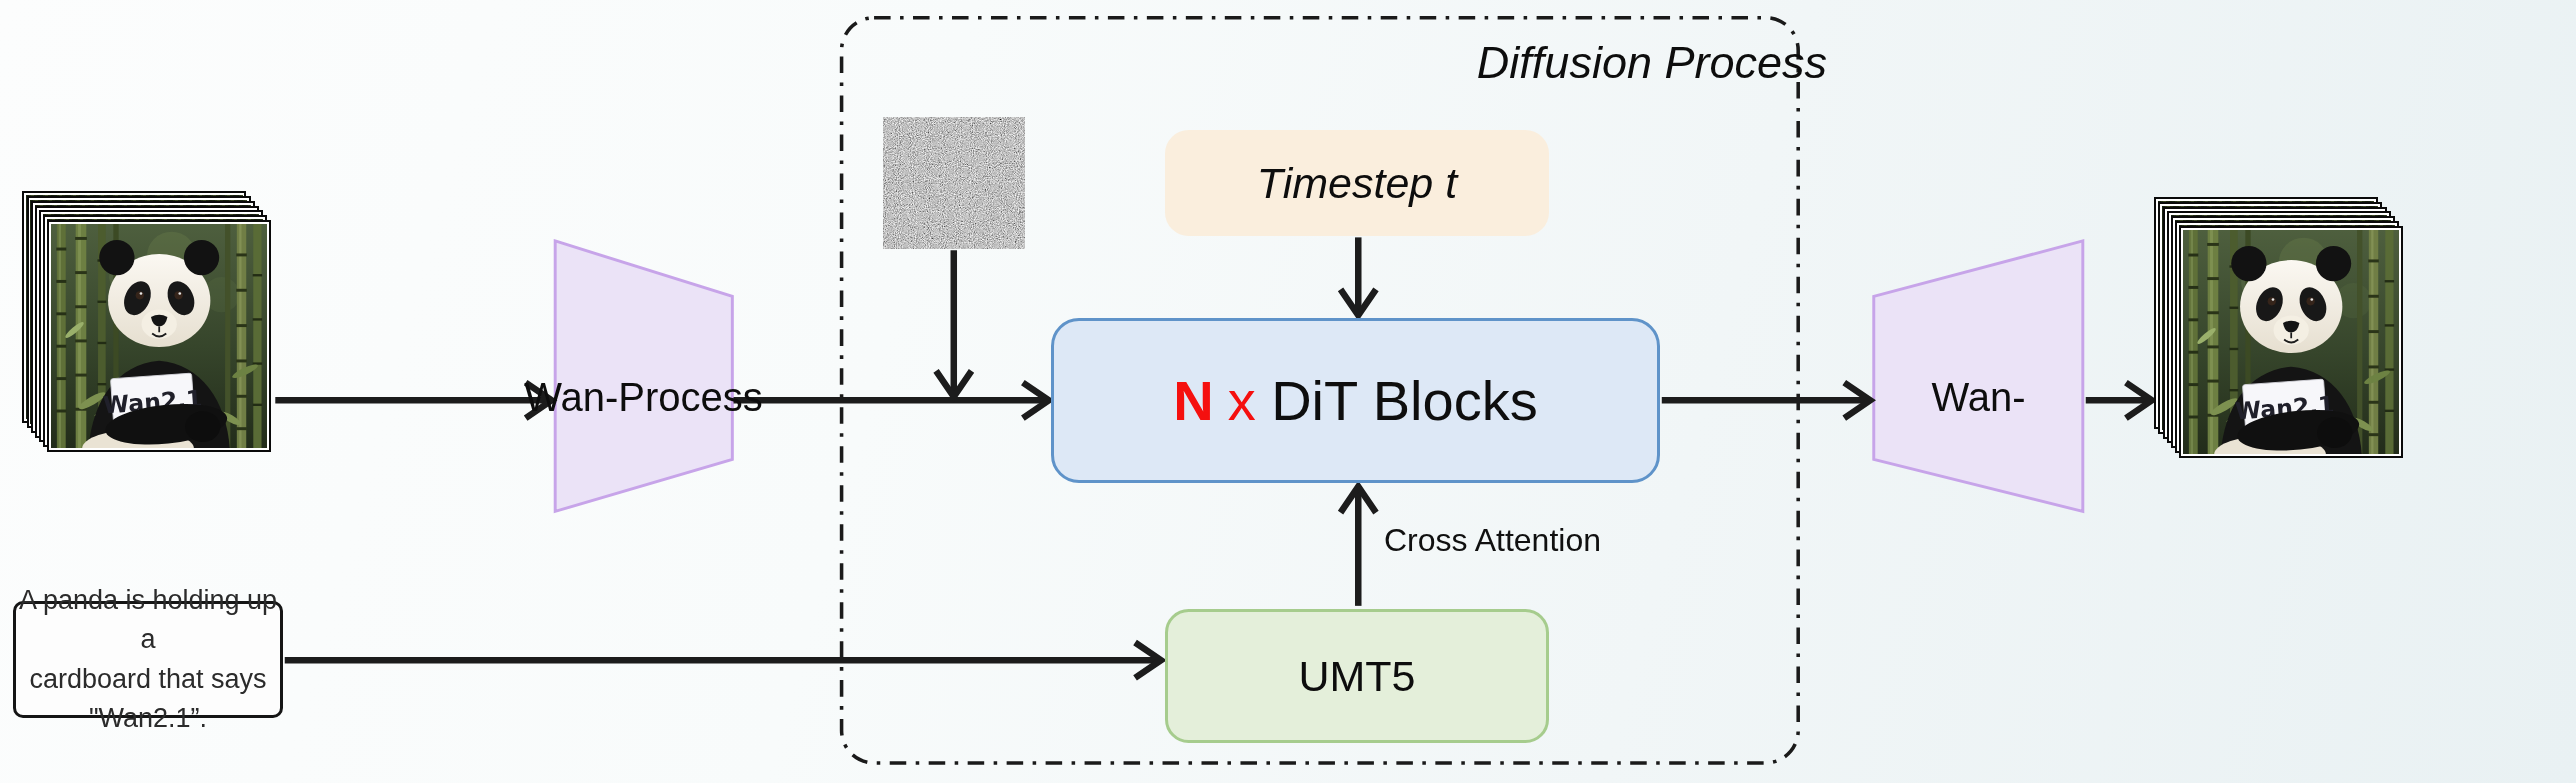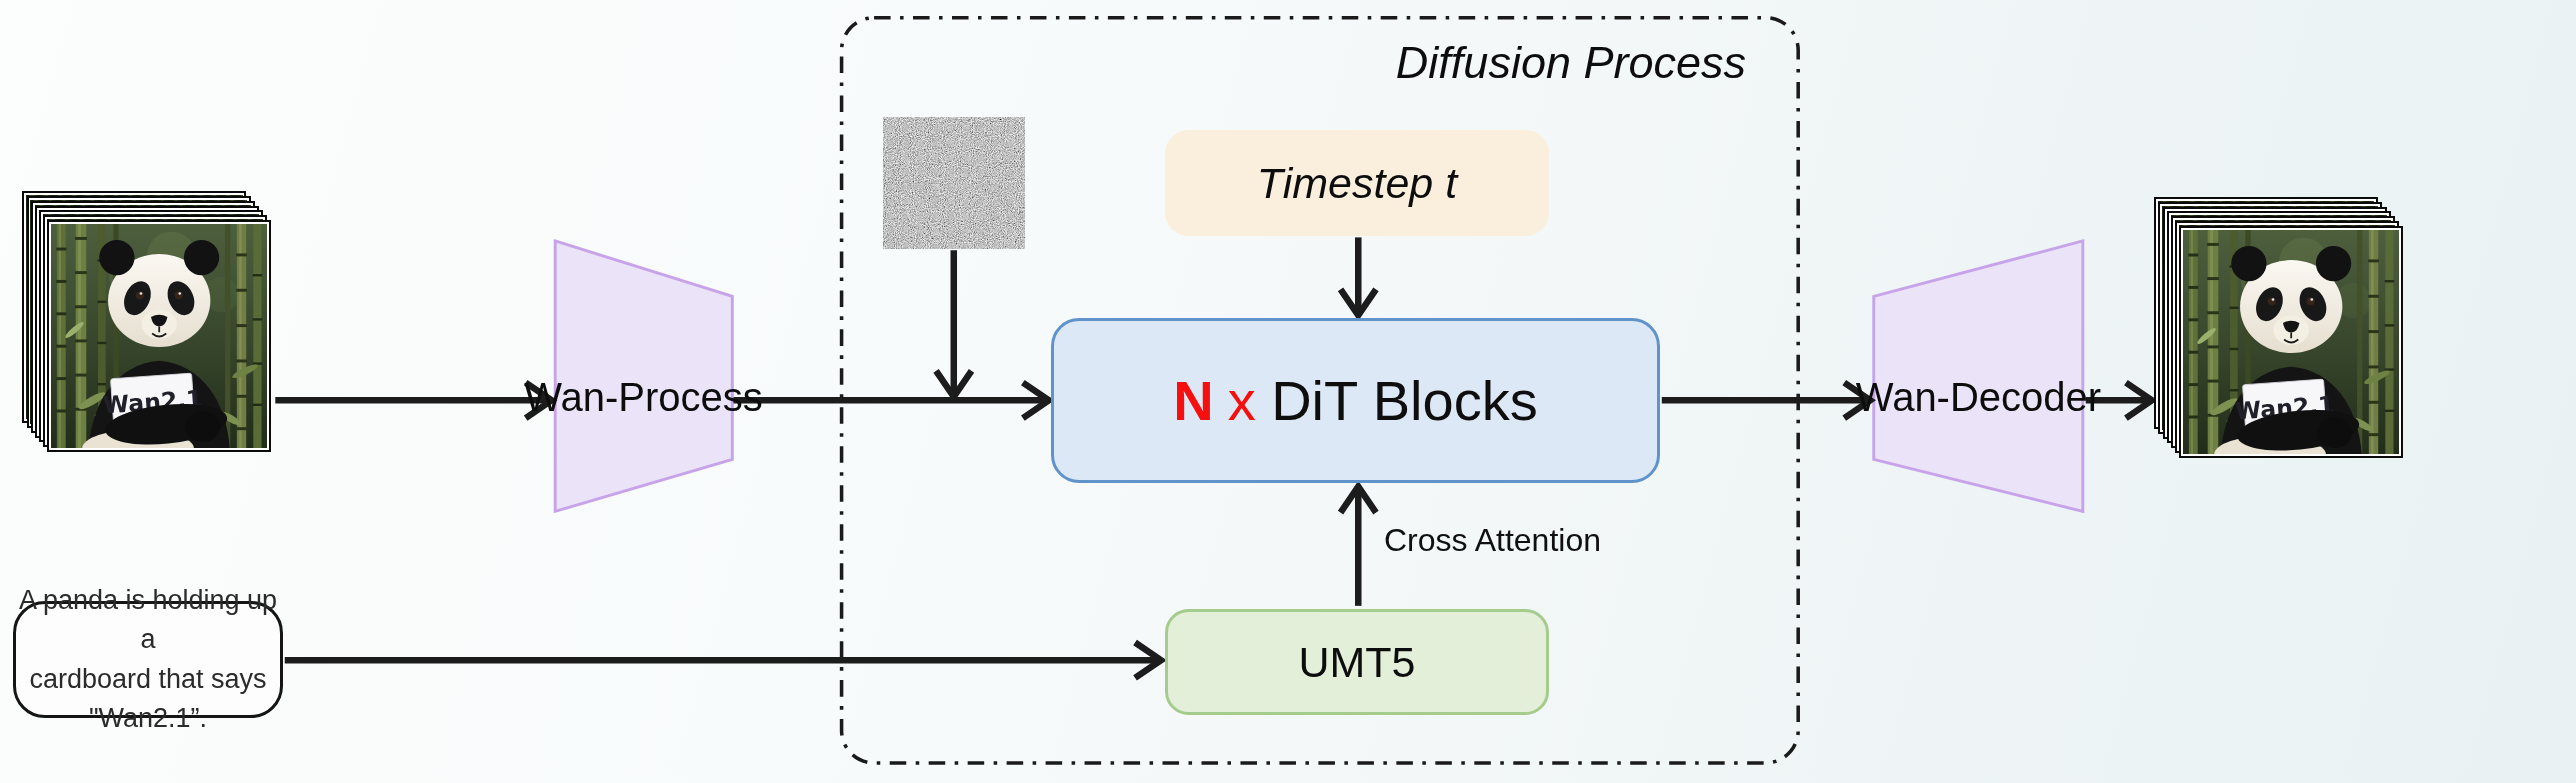--- a/index.html
+++ b/index.html
@@ -41,39 +41,39 @@
         #1c2612 11.2px, #1c2612 14px);
   }
 
   
   .prompt-box {
     left:13px; top:601px;
     width:270px; height:117px;
     box-sizing:border-box;
     background:#fdfdfd;
     border:3.5px solid #151515;
-    border-radius:32px;
+    border-radius:10px;
     display:flex; align-items:center; justify-content:center;
     text-align:center;
     font-size:27px; line-height:1.45; color:#2b2b2b;
   }
 
   
   .vae-label {
     display:flex; flex-direction:row; align-items:center; justify-content:center;
     box-sizing:border-box;
     font-size:40px; line-height:1.35; color:#0d0d0d;
     text-align:center;
   }
   .enc-label { left:555px; top:241px; width:177px; height:270px; padding-top:41px; }
   .dec-label { left:1874px; top:241px; width:209px; height:270px; padding-top:41px; }
 
   
   .dp-title {
-    left:1285px; top:37px; width:461px;
+    left:1366px; top:37px; width:461px;
     text-align:right;
     font-size:45px; font-style:italic; color:#0d0d0d;
     white-space:nowrap;
   }
   .noise-img { left:883px; top:117px; width:142px; height:132px; }
 
   .timestep-box {
     left:1165px; top:130px; width:384px; height:106px;
     background:#faeedd; border-radius:23.6px;
     display:flex; align-items:center; justify-content:center;
@@ -83,21 +83,21 @@
     left:1051px; top:318px; width:609px; height:165px;
     box-sizing:border-box;
     background:#dde8f6; border:3.5px solid #5f93c9; border-radius:28px;
     display:flex; align-items:center; justify-content:center;
     font-size:56px; color:#0e0e0e;
     white-space:nowrap;
   }
   .dit-n { color:#f5100f; font-weight:800; }
   .dit-x { color:#f5100f; font-weight:400; margin:0 15.4px 0 14px; }
   .umt5-box {
-    left:1165px; top:609px; width:384px; height:106px;
+    left:1165px; top:609px; width:384px; height:134px;
     box-sizing:border-box;
     background:#e4efda; border:3px solid #a6cc8d; border-radius:23.6px;
     display:flex; align-items:center; justify-content:center;
     font-size:43px; color:#0d0d0d;
   }
   .cross-label {
     left:1384px; top:522px;
     font-size:32px; color:#101010;
     white-space:nowrap;
   }
@@ -286,21 +286,20 @@
       <div>cardboard that says "Wan2.1”.</div>
     </div>
   </div>
 
   <div class="abs vae-label enc-label">
     <div>Wan-</div>
     <div>Process</div>
   </div>
   <div class="abs vae-label dec-label">
     <div>Wan-</div>
-    <div>Decoder</div>
   </div>
 
   <div class="abs dp-title">Diffusion Process</div>
 
   <svg class="abs noise-img" viewBox="0 0 240 224">
     <filter id="nzf" x="0" y="0" width="100%" height="100%">
       <feTurbulence type="fractalNoise" baseFrequency="0.55" numOctaves="2" seed="7" stitchTiles="stitch"></feTurbulence>
       <feColorMatrix type="saturate" values="0"></feColorMatrix>
       <feComponentTransfer>
         <feFuncR type="linear" slope="1.7" intercept="-0.32"></feFuncR>

